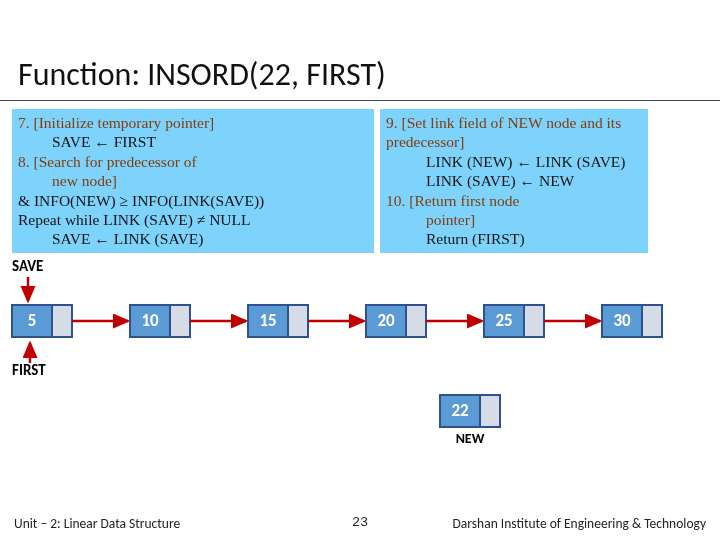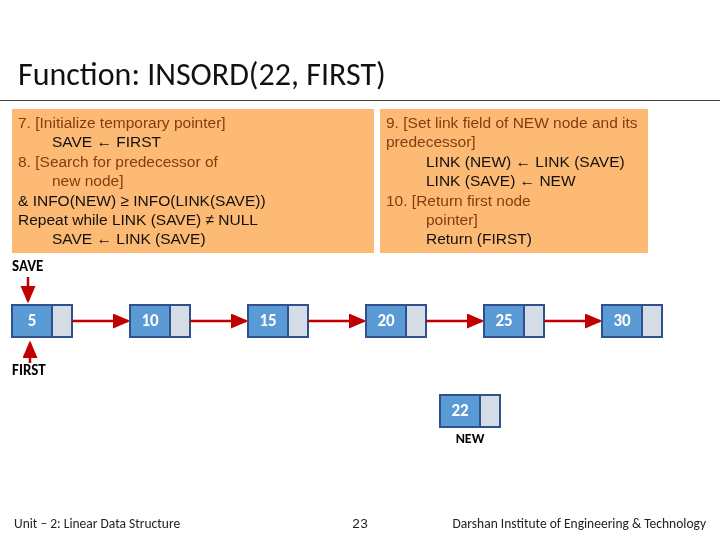--- a/index.html
+++ b/index.html
@@ -18,22 +18,22 @@
     margin-bottom: 8px;
     color: #111;
     margin-top: 45px;
   }
   .codeblocks {
     display: flex;
     gap: 6px;
     padding: 0 12px;
   }
   .codebox {
-    background: #fdba74;
-    font-family: Liberation Sans, sans-serif;
+    background: #7dd3fc;
+    font-family: Liberation Serif, serif;
     font-size: 15.5px;
     line-height: 1.25;
     padding: 4px 6px;
     color: #111;
   }
   .codebox.left  { width: 362px; }
   .codebox.right { width: 268px; }
   .codebox .kw   { color: #833C0C; }
   .codebox .ind1 { padding-left: 34px; }
   .codebox .ind2 { padding-left: 40px; }
@@ -44,21 +44,21 @@
     width: 720px;
     height: 210px;
   }
   .footer {
     position: absolute;
     left: 0;
     bottom: 0;
     width: 720px;
     display: flex;
     justify-content: space-between;
-    align-items: flex-end;
+    align-items: flex-start;
     font-size: 13.5px;
     color: #222;
     padding: 6px 14px 8px;
   }
   .footer .center { position: absolute; left: 50%; transform: translateX(-50%); font-family: Liberation Mono, monospace; }
 </style>
 </head>
 <body>
 
 <div class="title">Function: INSORD(22, FIRST)</div>

